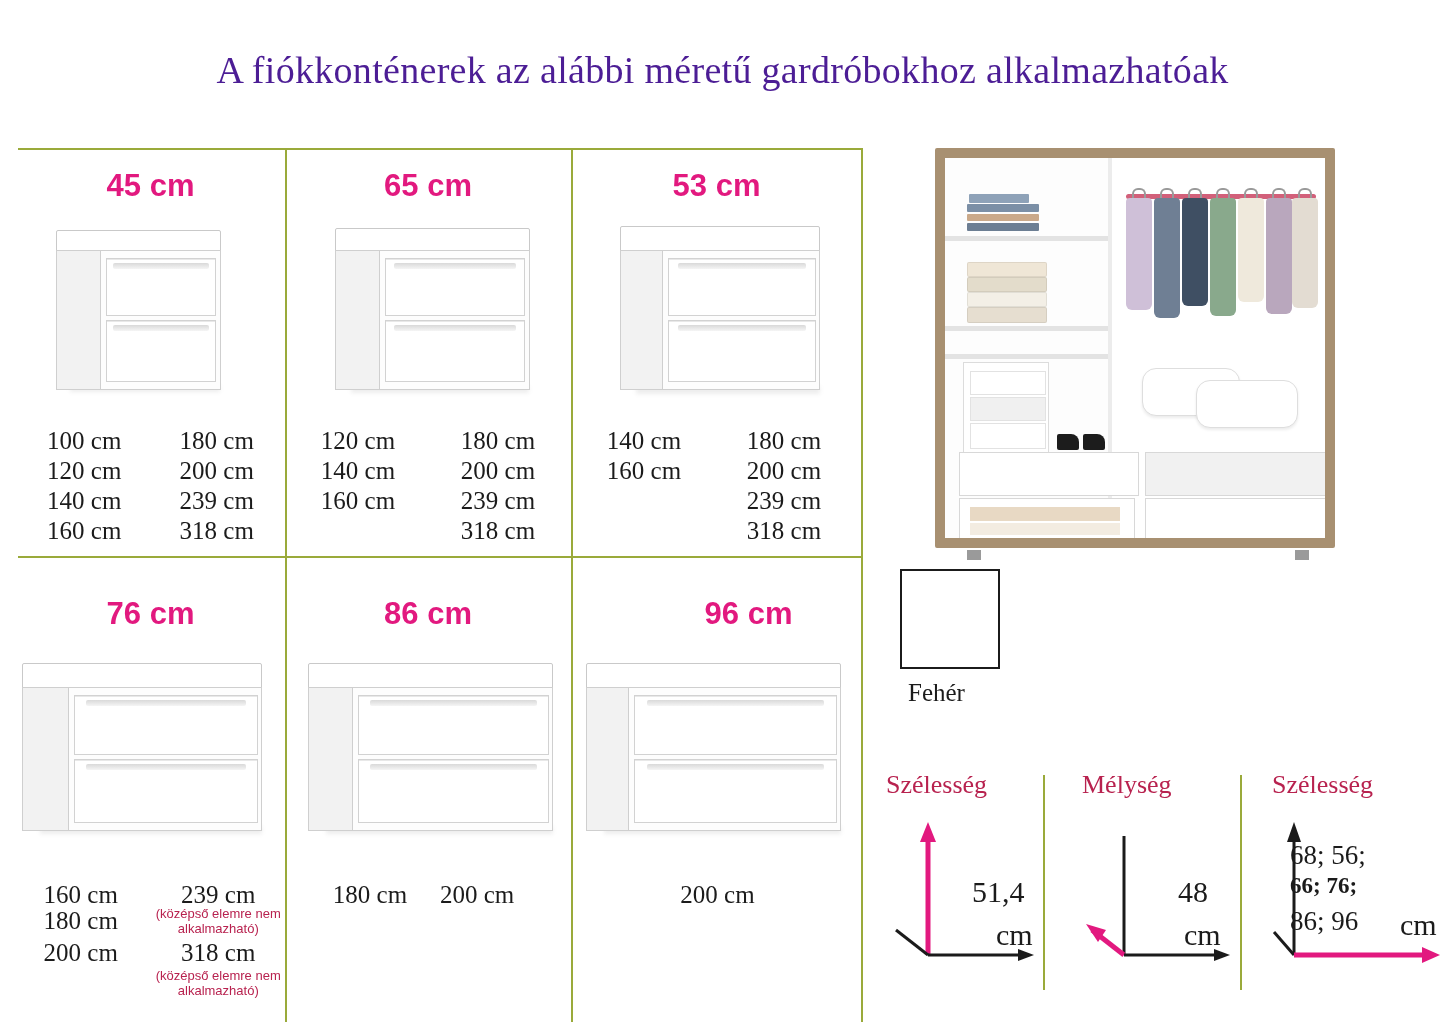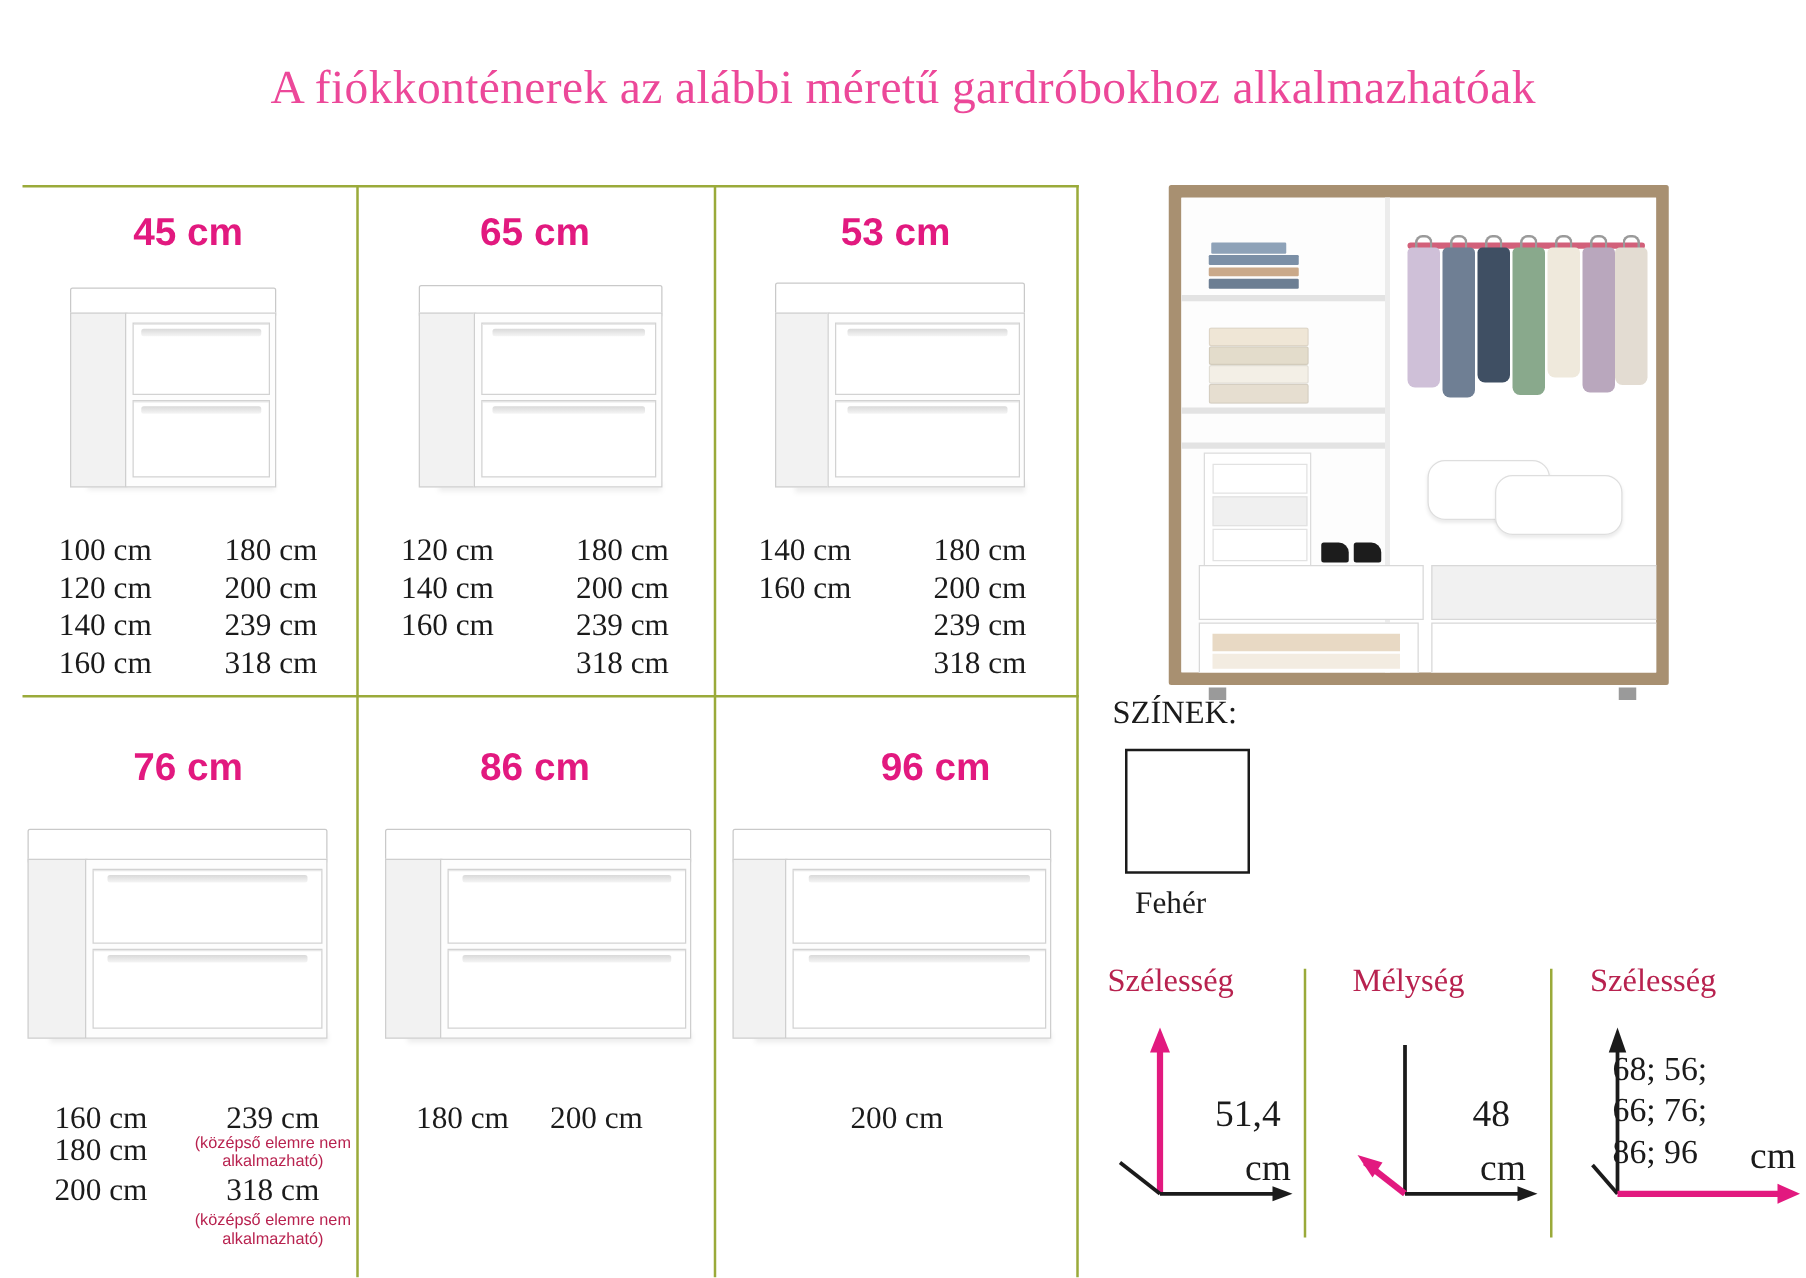--- a/index.html
+++ b/index.html
@@ -7,21 +7,21 @@
     width:1445px;height:1022px;
     background:#ffffff;
     font-family:"Liberation Serif", serif;
     position:relative;
     overflow:hidden;
   }
   .title{
     position:absolute;left:0;top:48px;width:1445px;
     text-align:center;
     font-size:38px;
-    color:#ec4899;
+    color:#4c1d95;
     letter-spacing:0.3px;
   }
   
   .line{position:absolute;background:#9aaa3a;}
   .hline{height:2px;}
   .vline{width:2px;}
 
   .cell{position:absolute;}
   .size-label{
     width:100%;text-align:center;
@@ -376,21 +376,20 @@
       </div>
       <div class="wd-drawerbig" style="left:200px;top:294px;width:186px;height:44px;background:#f1f1f1;"></div>
       <div class="wd-drawerbig" style="left:200px;top:340px;width:186px;height:48px;"></div>
     </div>
   </div>
   <div class="wd-legs" style="left:62px;top:410px;"></div>
   <div class="wd-legs" style="left:390px;top:410px;"></div>
 </div>
 
 <div class="colors">
-  <div class="colors-title">SZÍNEK:</div>
   <div class="swatch"></div>
   <div class="swatch-label">Fehér</div>
 </div>
 
 <div class="vline-bottom" style="left:1043px;top:775px;height:215px;"></div>
 <div class="vline-bottom" style="left:1240px;top:775px;height:215px;"></div>
 
 <div class="meas" style="left:886px;width:150px;">
   <h4 style="color:#b8224f;">Szélesség</h4>
   <svg class="arrow-svg" width="150" height="160" viewBox="0 0 150 160">
@@ -420,16 +419,16 @@
 <div class="meas" style="left:1272px;width:170px;">
   <h4 style="color:#b8224f;">Szélesség</h4>
   <svg class="arrow-svg" width="170" height="160" viewBox="0 0 170 160">
     <line x1="22" y1="145" x2="22" y2="26" stroke="#1b1b1b" stroke-width="3"></line>
     <polygon points="22,12 15,32 29,32" fill="#1b1b1b"></polygon>
     <line x1="2" y1="122" x2="22" y2="145" stroke="#1b1b1b" stroke-width="3"></line>
     <line x1="22" y1="145" x2="160" y2="145" stroke="#e2197f" stroke-width="5"></line>
     <polygon points="168,145 150,137 150,153" fill="#e2197f"></polygon>
   </svg>
   <div class="val" style="left:18px;top:70px;font-size:27px;">68; 56;</div>
-  <div class="val" style="left:18px;top:103px;font-size:27px;">66; 76;</div>
+  <div class="val" style="left:18px;top:103px;font-size:23px;font-weight:bold;">66; 76;</div>
   <div class="val" style="left:18px;top:136px;font-size:27px;">86; 96</div>
   <div class="unit" style="left:128px;top:138px;">cm</div>
 </div>
 
 </body></html>

